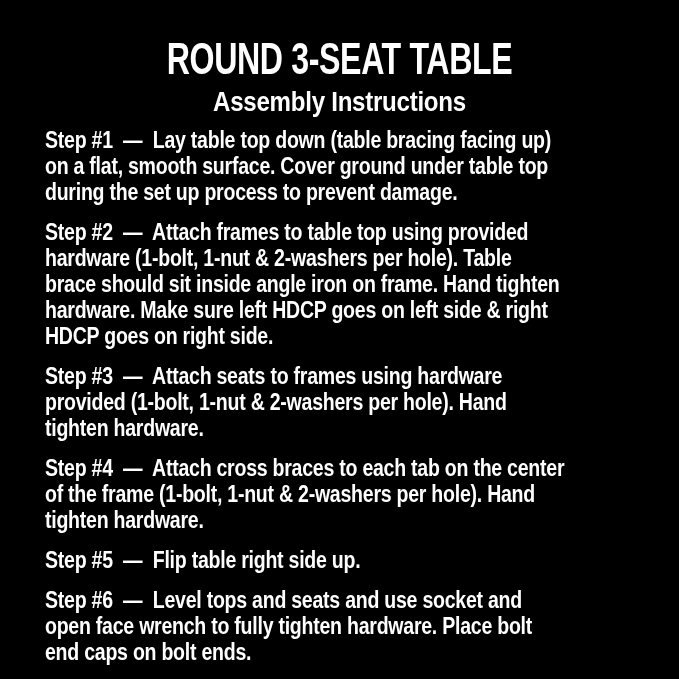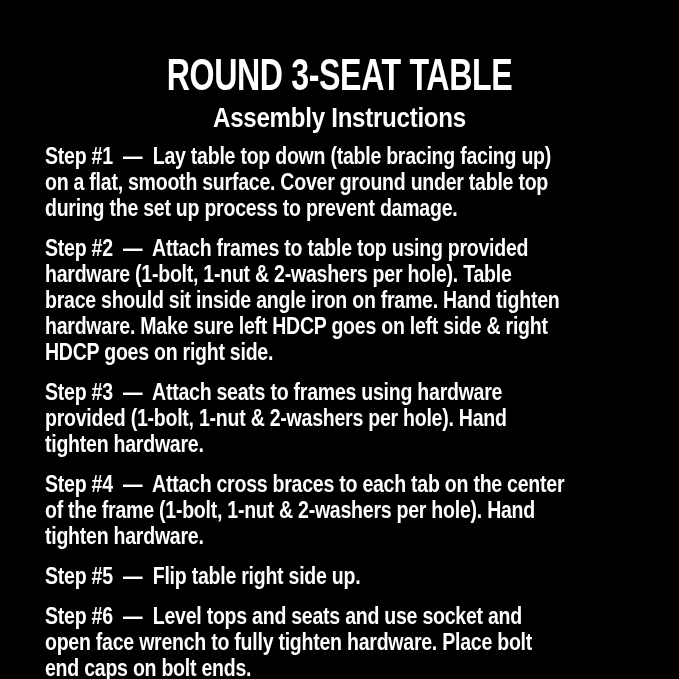--- a/index.html
+++ b/index.html
@@ -15,21 +15,20 @@
     background: #000000;
     color: #ffffff;
     font-family: "Liberation Sans", "DejaVu Sans", sans-serif;
     font-weight: bold;
     overflow: hidden;
     box-sizing: border-box;
   }
   .header {
     padding-top: 36px;
     text-align: center;
-    margin-top: 16px;
   }
   .title {
     margin: 0;
     font-size: 44px;
     line-height: 46px;
     letter-spacing: -0.5px;
     transform: scaleX(0.73);
     transform-origin: 50% 50%;
     white-space: pre;
   }

